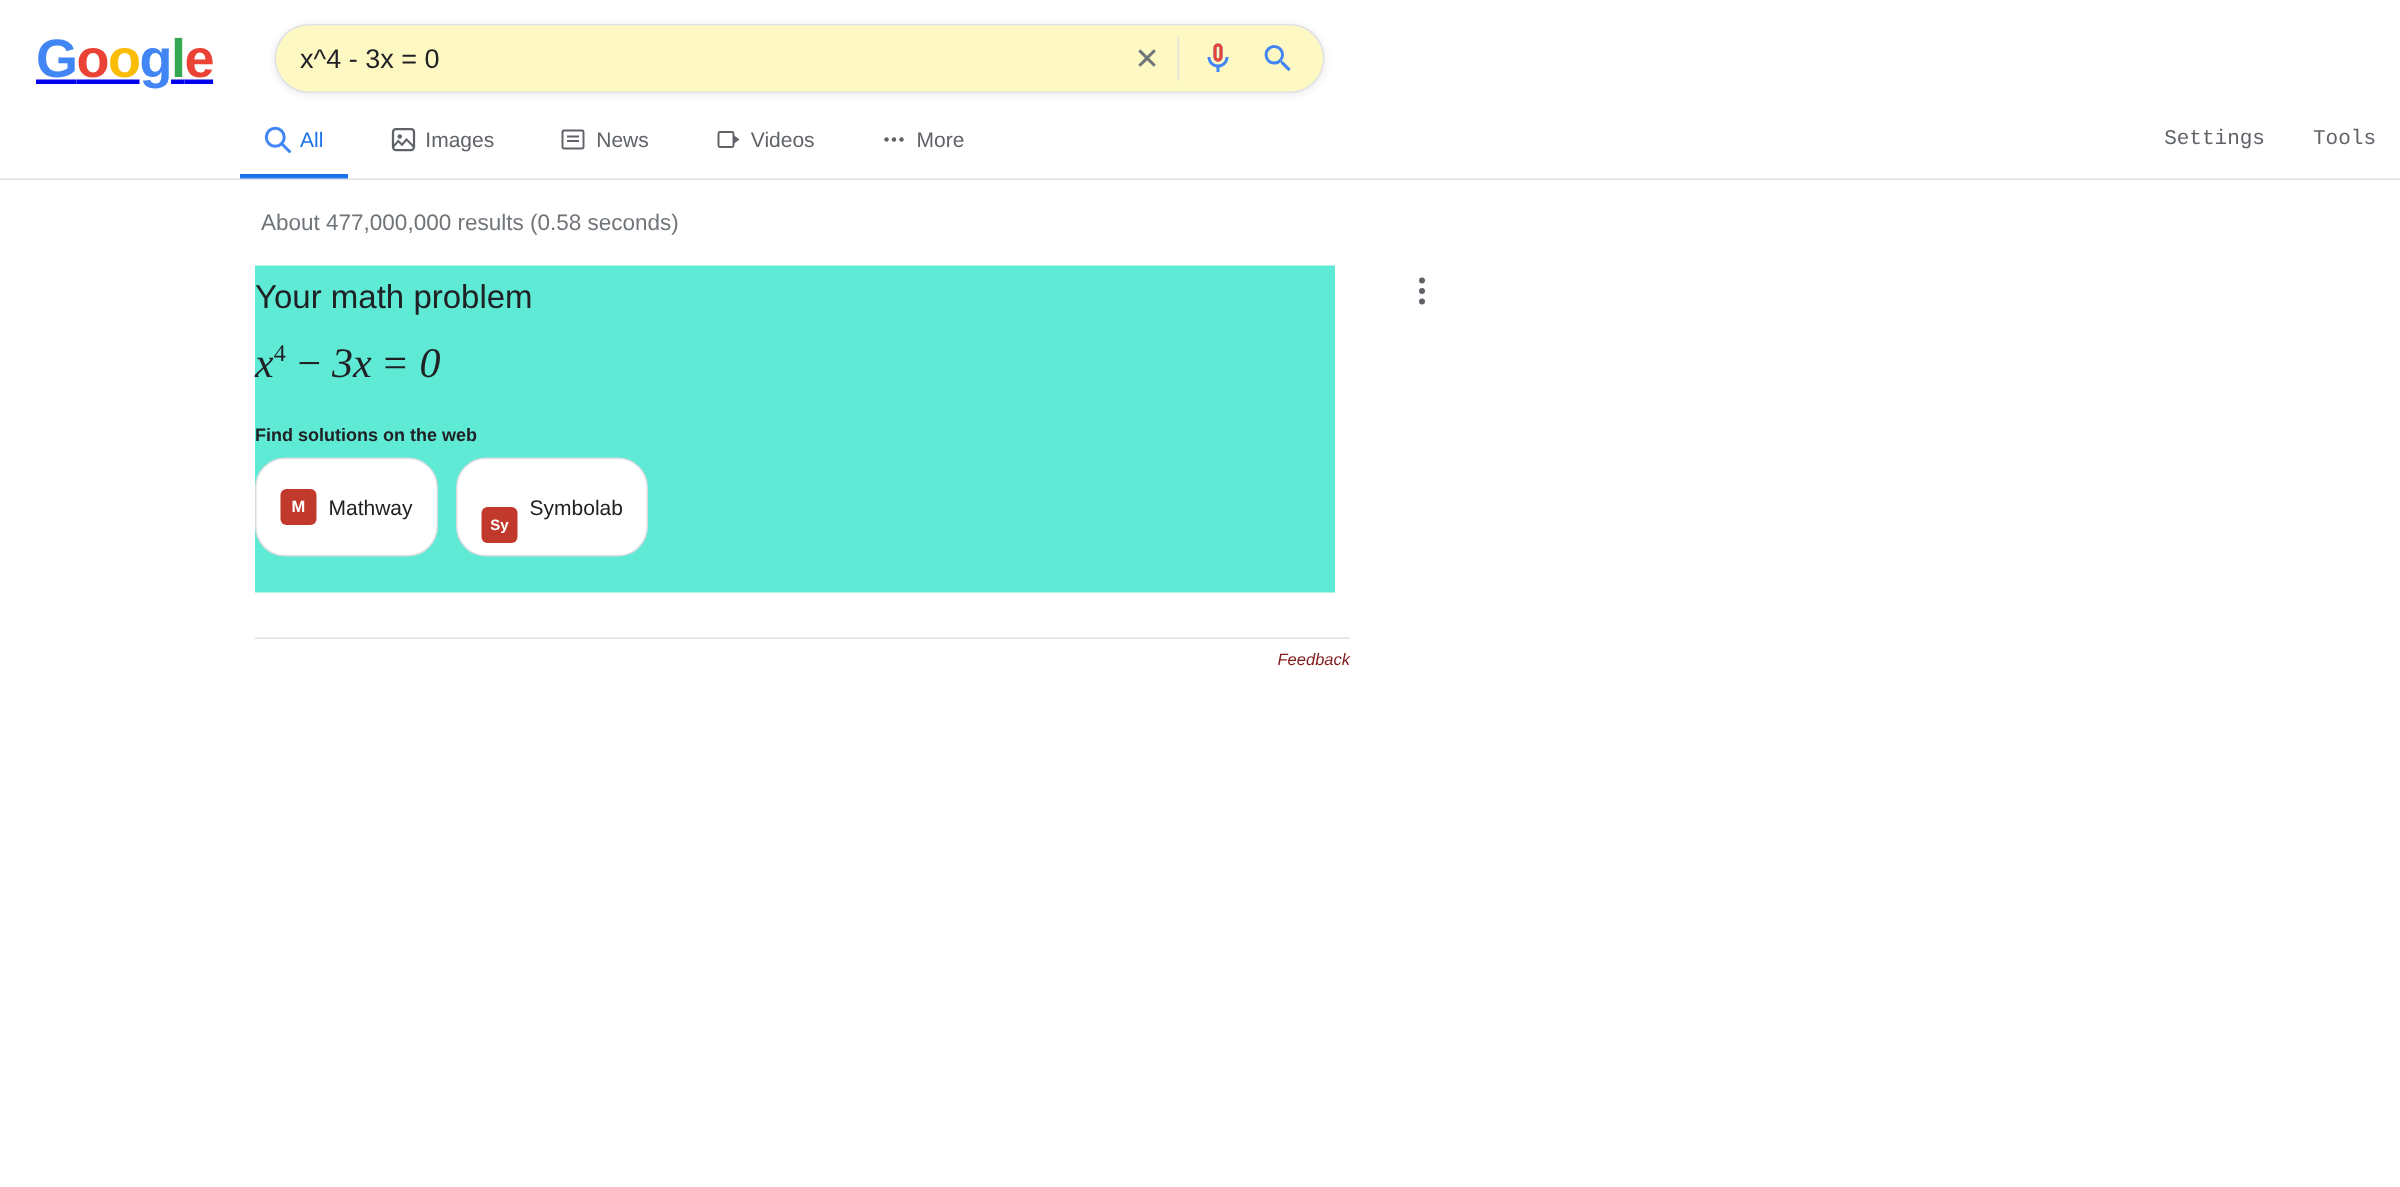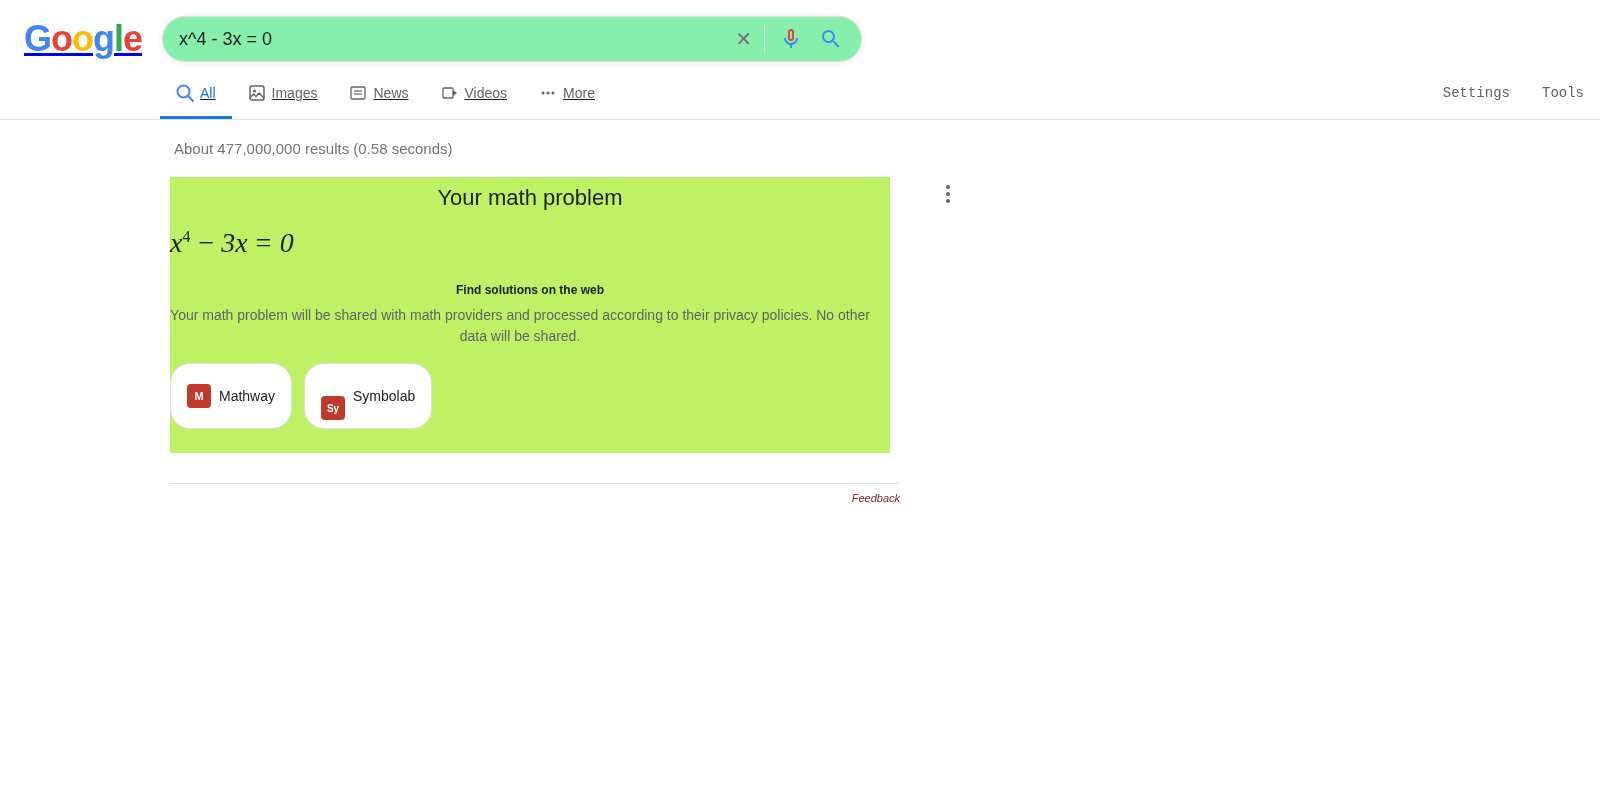--- a/index.html
+++ b/index.html
@@ -8,21 +8,21 @@
       background: #fff;
       color: #202124;
       min-height: 791px;
     }
 
     
     .header {
       display: flex;
       align-items: center;
       padding: 16px 24px 0 24px;
-      gap: 8px;
+      gap: 29px;
     }
 
     .google-logo {
       font-size: 36px;
       font-weight: bold;
       letter-spacing: -1px;
       flex-shrink: 0;
       margin-right: 12px;
     }
     .g-blue { color: #4285F4; }
@@ -34,21 +34,21 @@
       flex: 1;
       max-width: 700px;
       position: relative;
     }
     .search-bar {
       display: flex;
       align-items: center;
       border: 1px solid #dfe1e5;
       border-radius: 24px;
       padding: 10px 16px;
-      background: #86efac;
+      background: #fef9c3;
       box-shadow: 0 1px 6px rgba(32,33,36,0.1);
       height: 46px;
     }
     .search-input {
       flex: 1;
       border: none;
       outline: none;
       font-size: 18px;
       color: #202124;
       background: transparent;
@@ -87,22 +87,21 @@
     .nav-bar {
       display: flex;
       align-items: center;
       padding: 0 0 0 160px;
       border-bottom: 1px solid #e0e0e0;
       margin-top: 8px;
     }
     .nav-tabs {
       display: flex;
       align-items: center;
-      gap: 0;
-      text-decoration: underline;
+      gap: 12px;
     }
     .nav-tab {
       display: flex;
       align-items: center;
       gap: 6px;
       padding: 14px 16px;
       font-size: 14px;
       color: #5f6368;
       cursor: pointer;
       text-decoration: none;
@@ -139,25 +138,24 @@
     }
     .results-info {
       font-size: 15px;
       color: #70757a;
       margin-bottom: 20px;
       padding-left: 4px;
     }
 
     
     .math-card {
-      background: #bef264;
+      background: #5eead4;
       padding: 8px 0 24px 0;
       max-width: 720px;
       position: relative;
-      text-align: center;
     }
     .math-card-title {
       font-size: 22px;
       font-weight: 400;
       color: #202124;
       margin-bottom: 16px;
     }
     .math-equation {
       font-family: Liberation Serif, serif;
       font-style: italic;
@@ -384,21 +382,20 @@
     <div class="math-card-title">Your math problem</div>
 
     <div class="math-equation">
       <span><em>x</em><sup>4</sup></span>
       <span> − </span>
       <span>3<em>x</em></span>
       <span> = 0</span>
     </div>
 
     <div class="find-solutions-title">Find solutions on the web</div>
-    <div class="find-solutions-desc">Your math problem will be shared with math providers and processed according to their privacy policies. No other data will be shared.</div>
 
     <div class="solver-buttons">
 
       <a class="solver-btn" href="#">
         <div class="solver-logo mathway-logo">
           <span>M</span>
         </div>
         <span>Mathway</span>
       </a>
 

